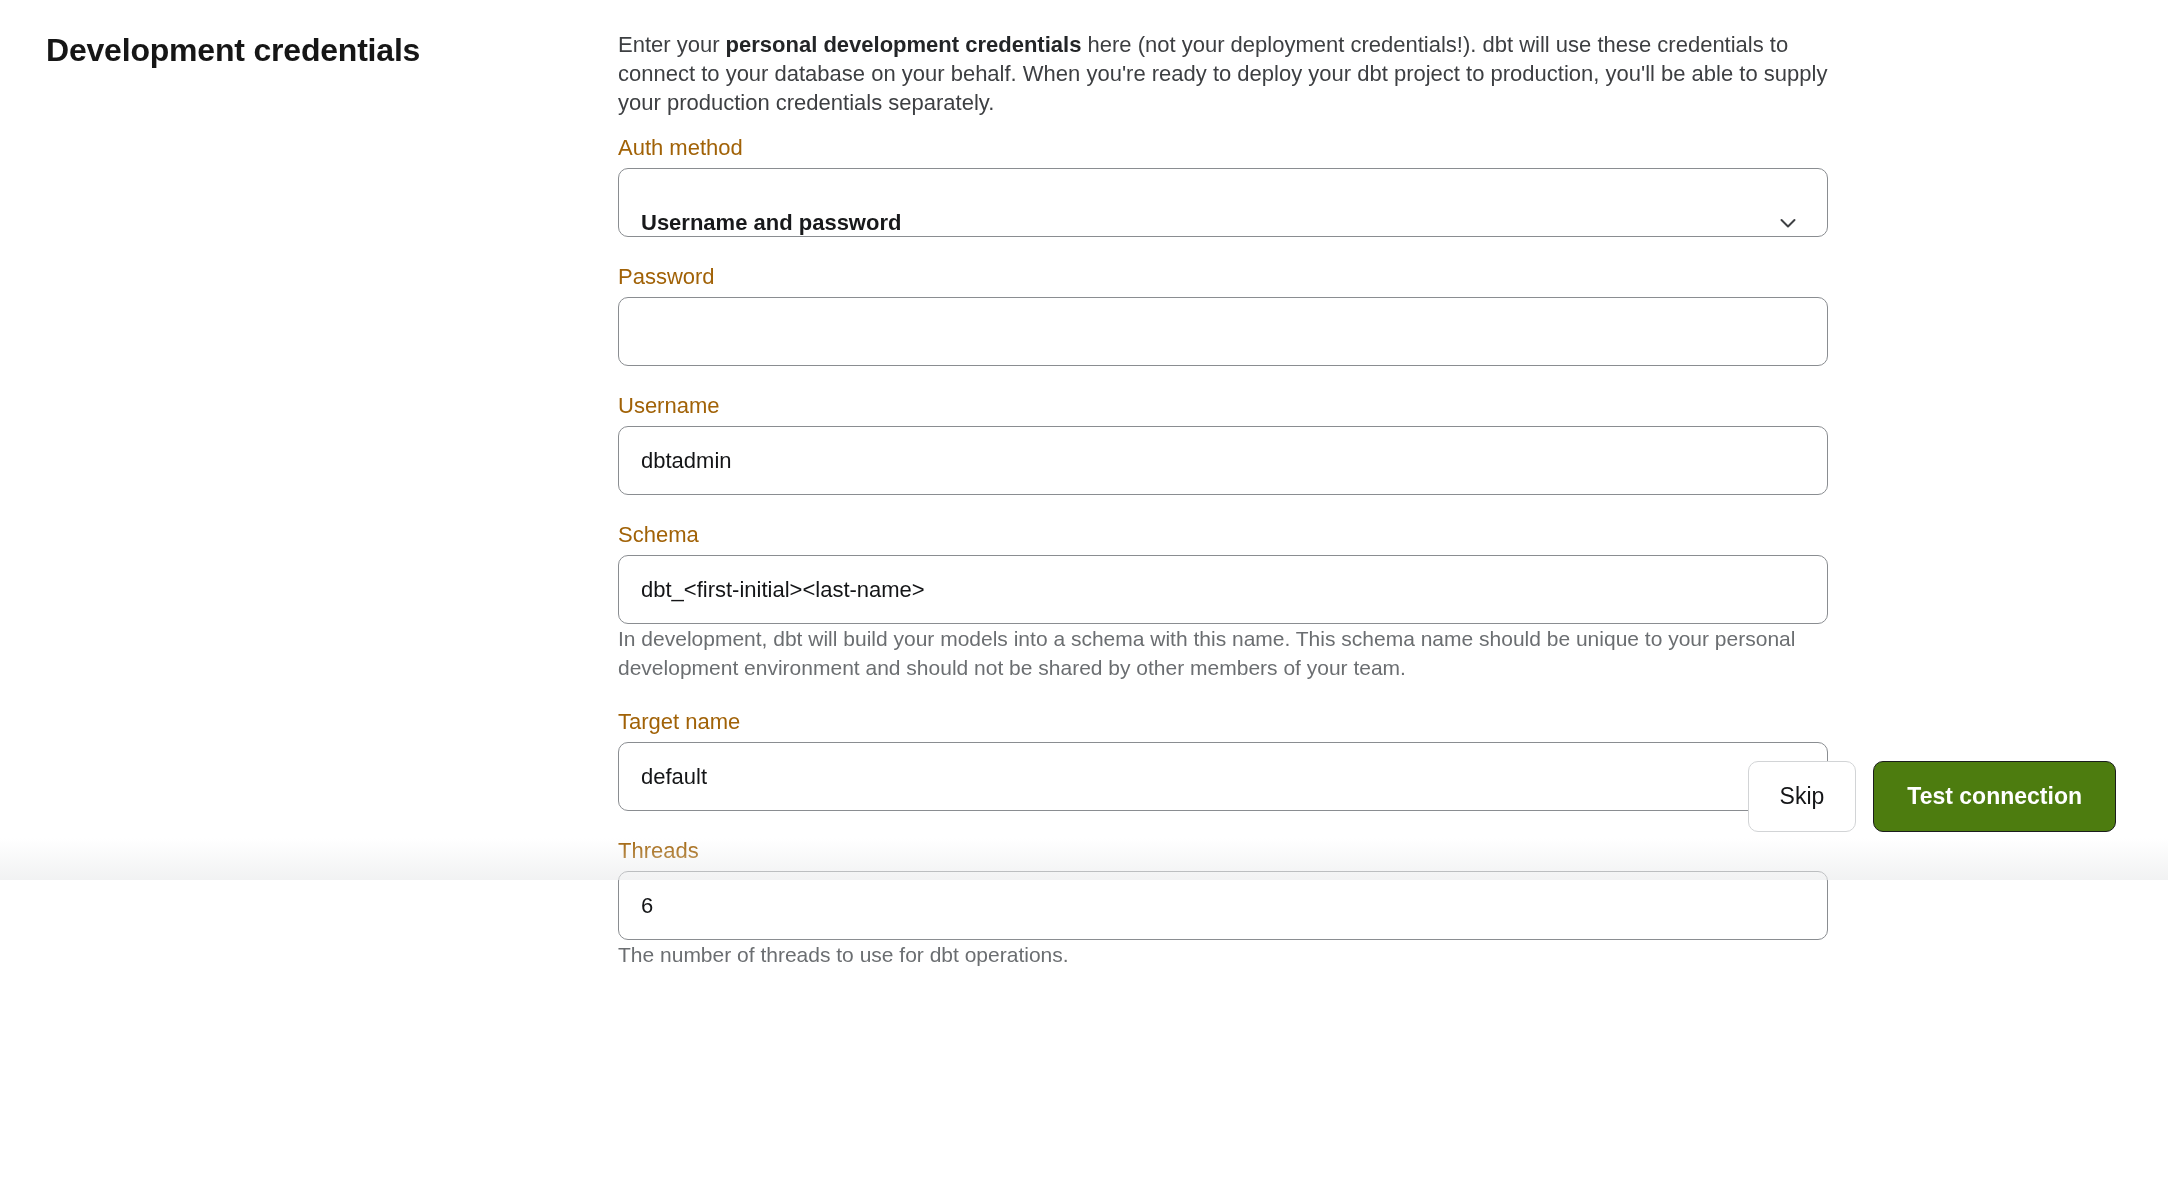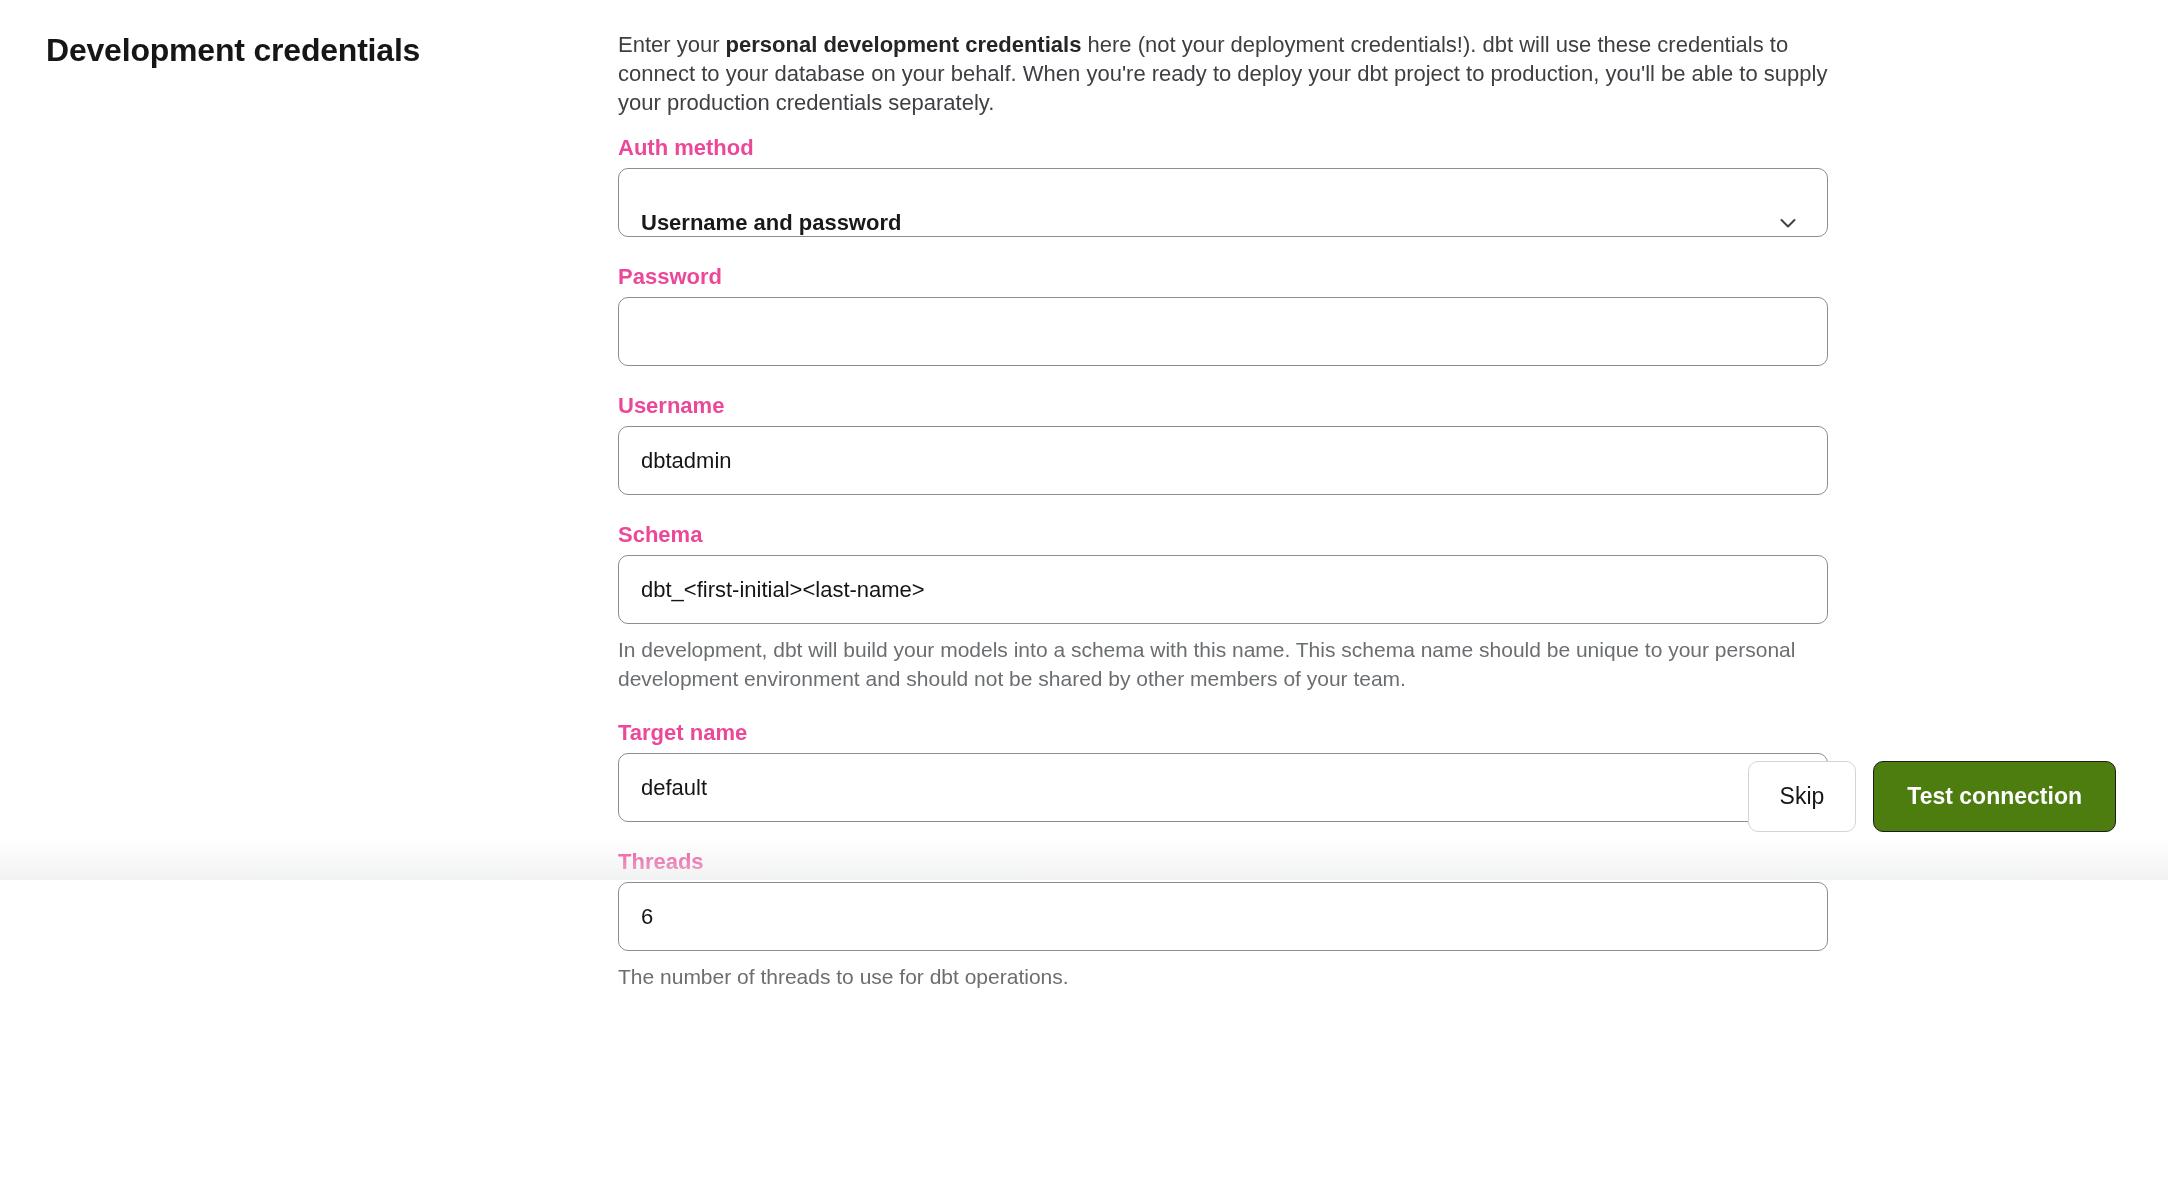--- a/index.html
+++ b/index.html
@@ -36,22 +36,22 @@
     line-height: 29px;
     color: #3d3f42;
     margin-bottom: 18px;
   }
   .intro b { color: #232527; font-weight: 700; }
   .field-group { margin-bottom: 27px; }
   .field-label {
     display: block;
     font-size: 22px;
     line-height: 26px;
-    font-weight: 700;
-    color: #ec4899;
+    font-weight: 400;
+    color: #a16207;
     margin-bottom: 7px;
   }
   .text-input, .select-box {
     width: 100%;
     height: 69px;
     border: 1px solid #8a8d91;
     border-radius: 10px;
     background: #ffffff;
     font-family: "Liberation Sans", "DejaVu Sans", sans-serif;
     font-size: 22px;
@@ -64,21 +64,20 @@
     align-items: flex-end;
     justify-content: space-between;
     cursor: pointer;
   }
   .select-value { font-weight: 600; color: #18191b; }
   .chevron { flex: 0 0 auto; margin-right: 4px; display: block; }
   .helper {
     font-size: 21px;
     line-height: 29px;
     color: #6b6e71;
-    margin-top: 11px;
   }
   .actions {
     margin-top: 64px;
     display: flex;
     justify-content: flex-end;
     align-items: center;
     gap: 17px;
     padding-right: 52px;
   }
   .btn {

